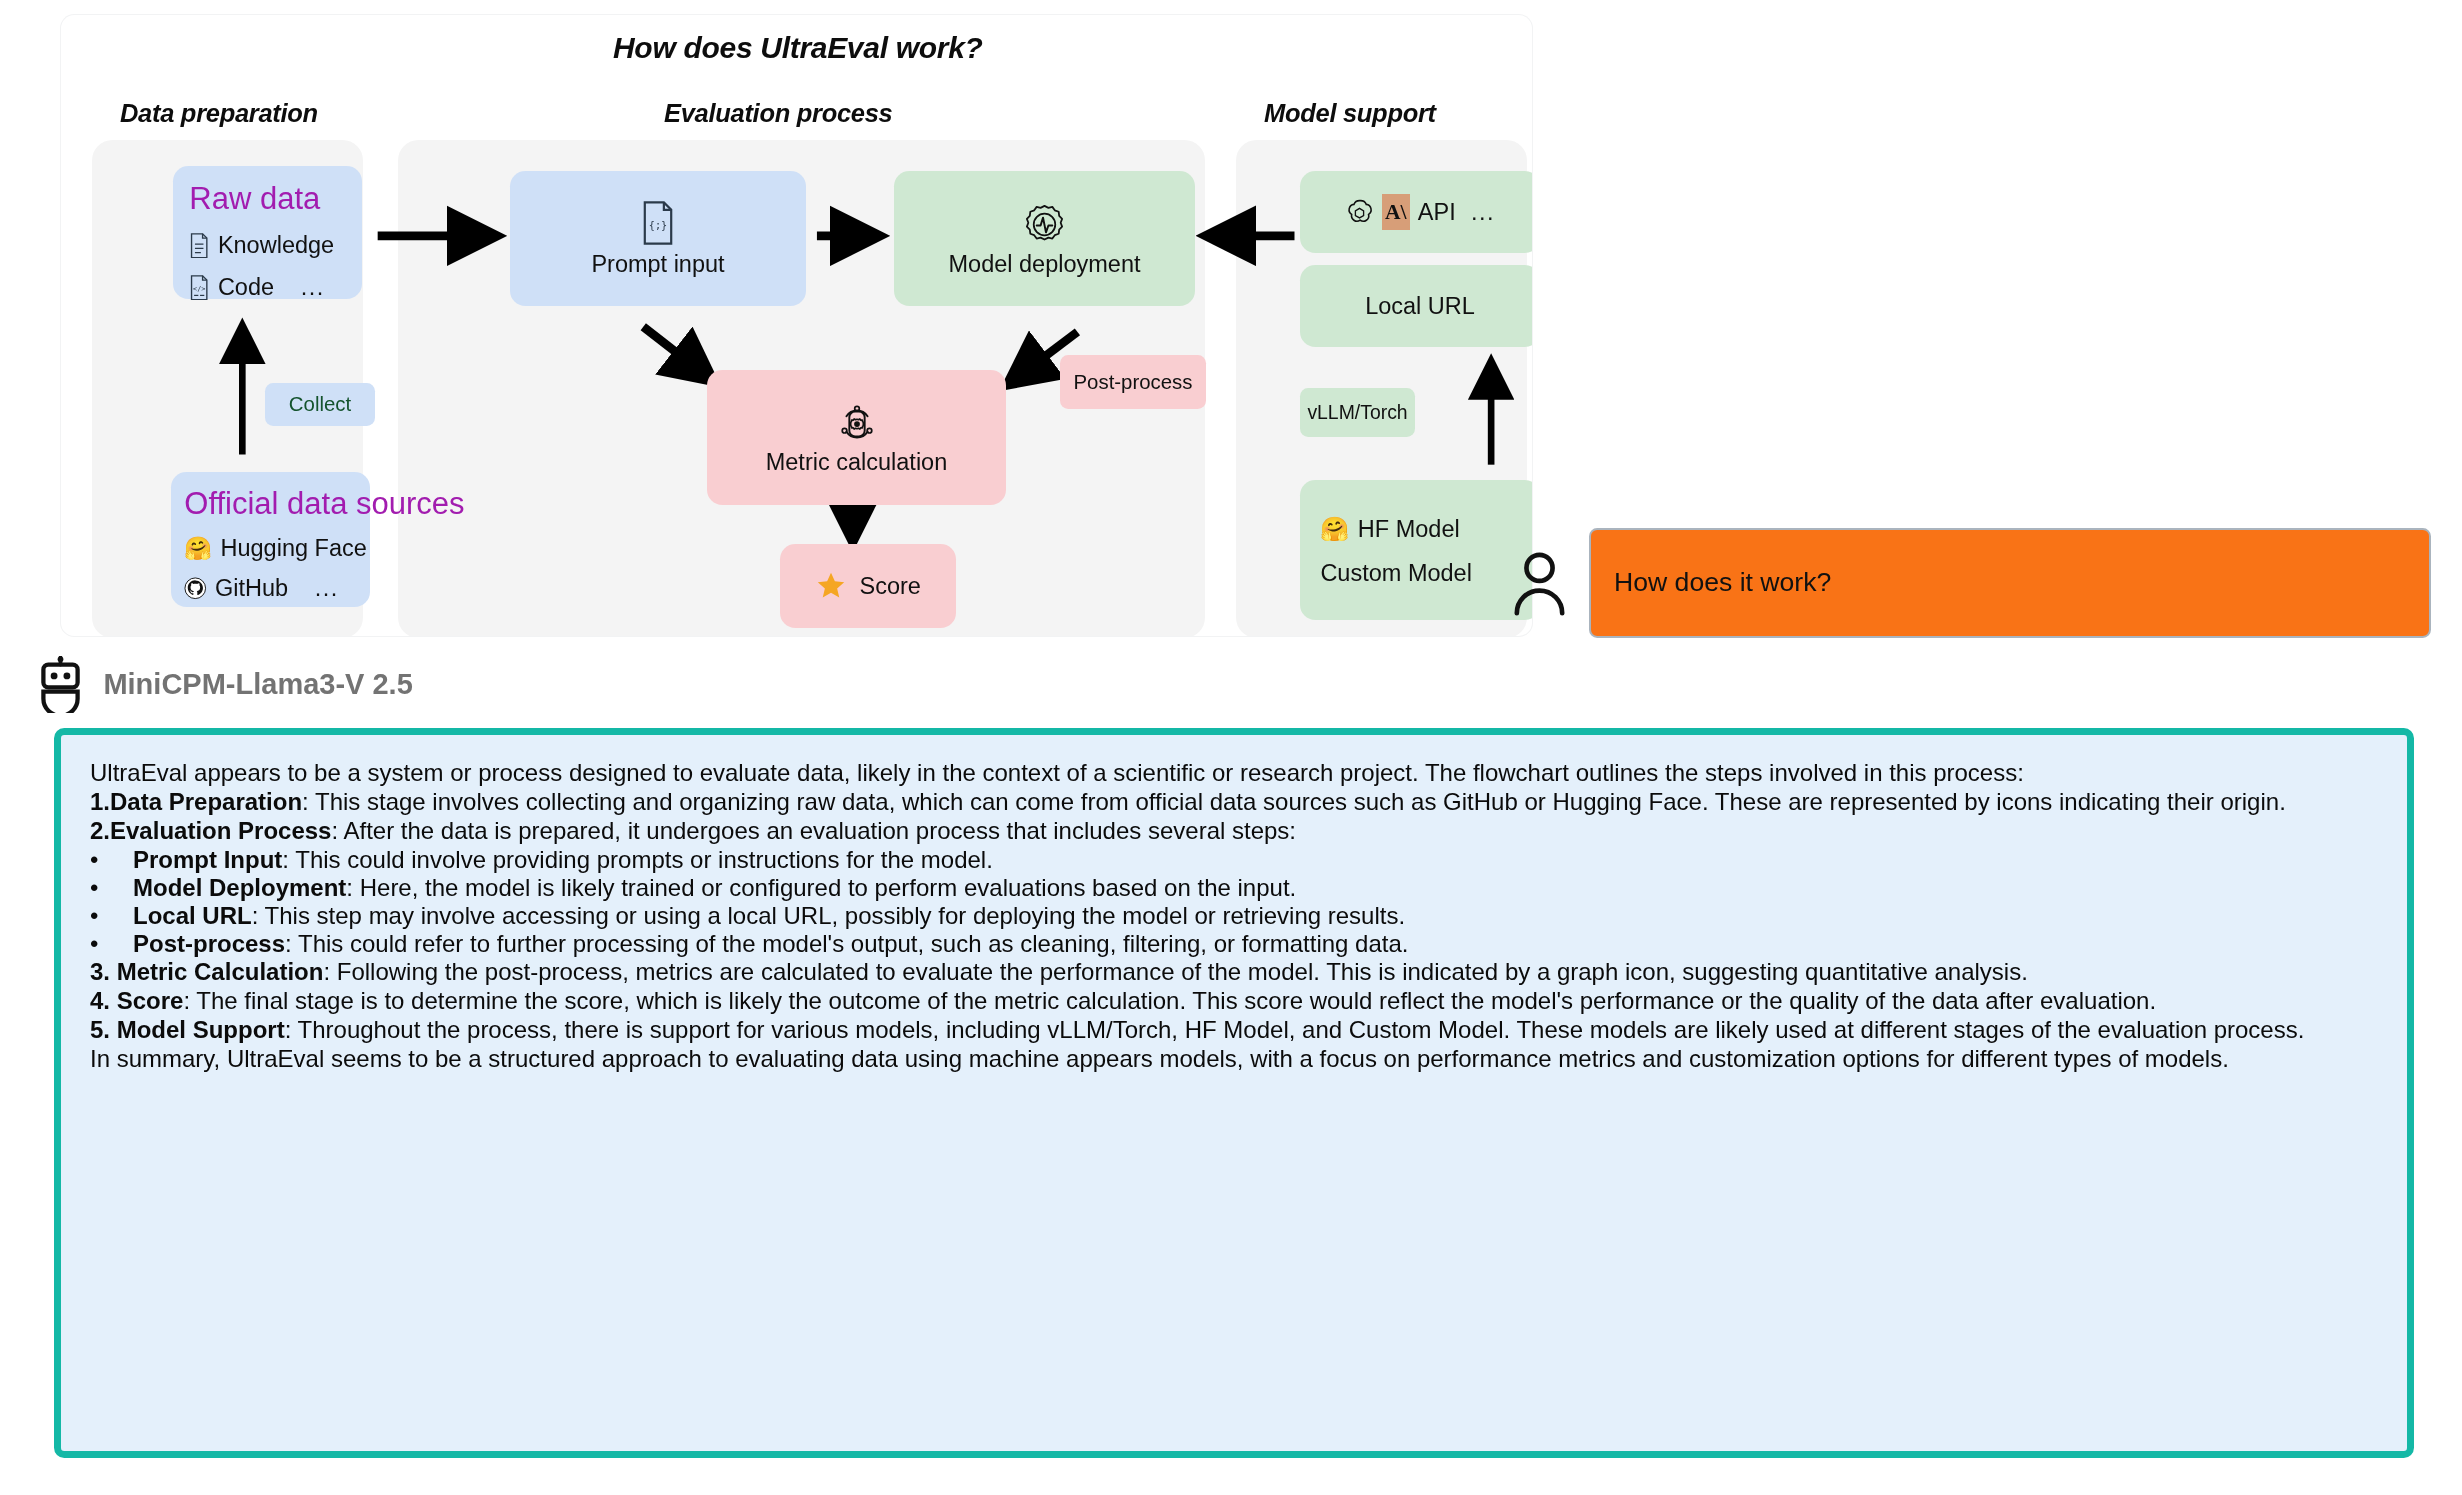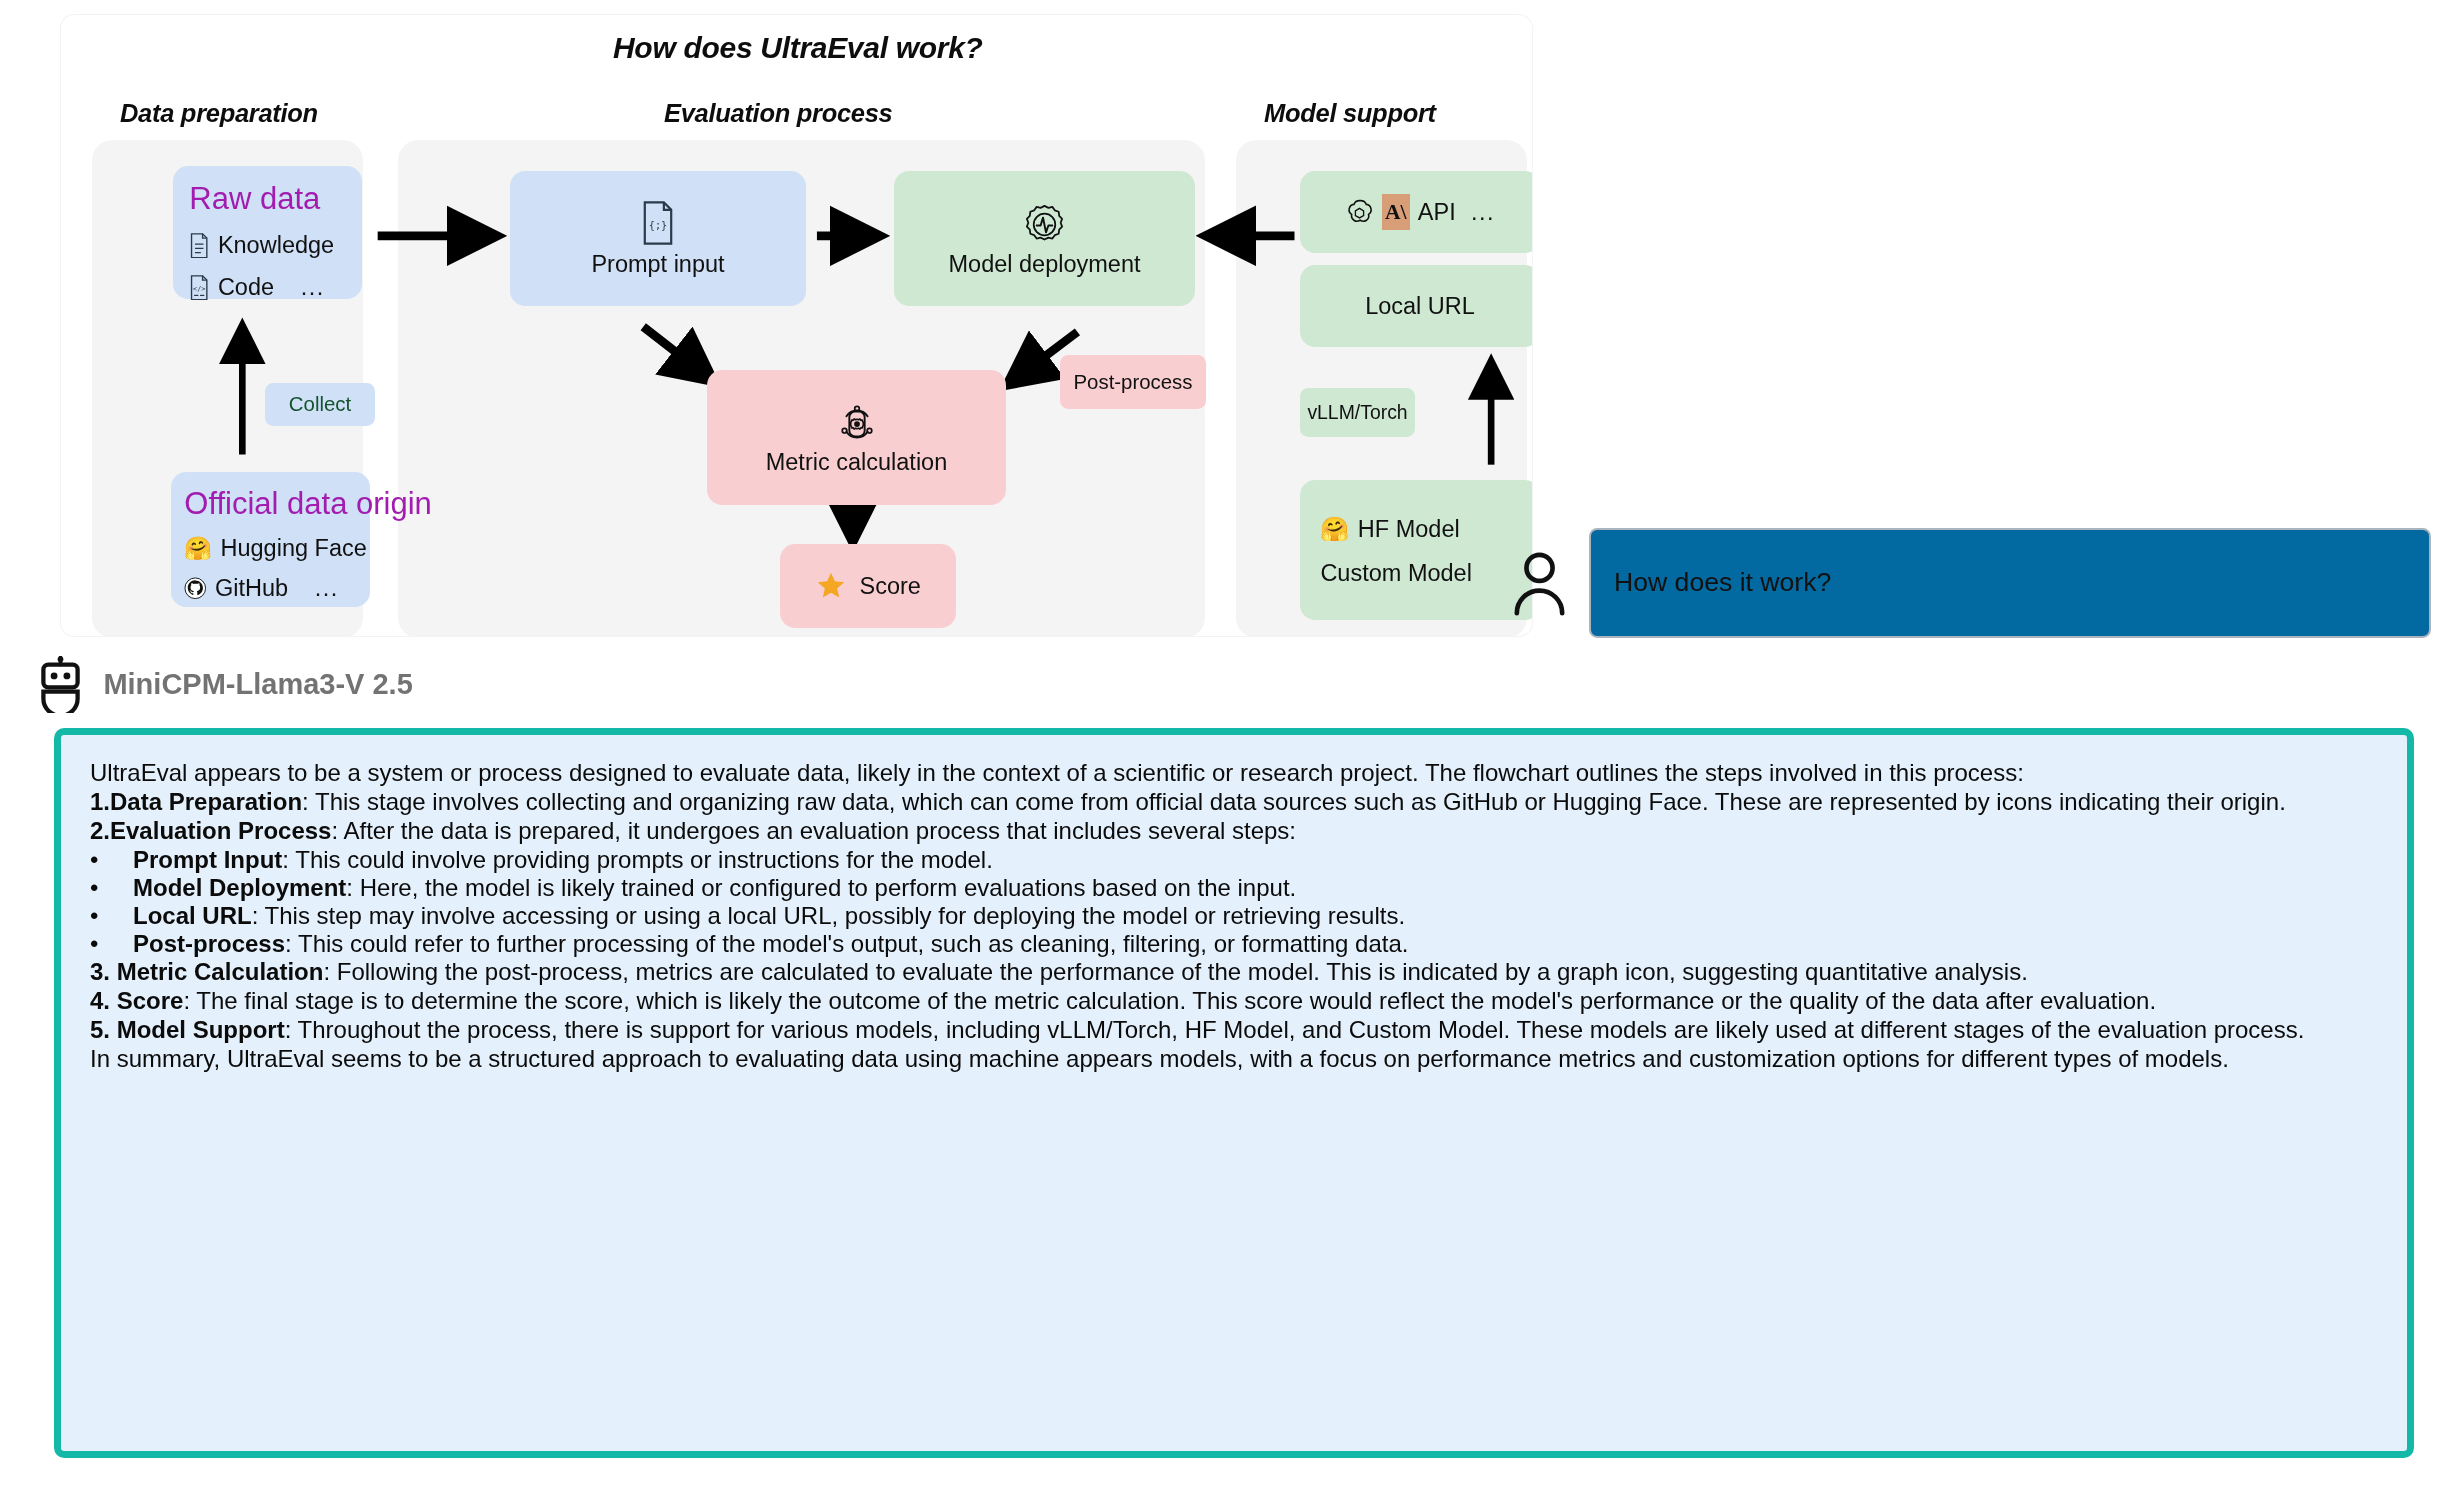--- a/index.html
+++ b/index.html
@@ -85,21 +85,21 @@
     width:27.6px;height:36px;background:#d79e78;color:#111;
     font-size:21.5px;font-weight:bold;font-family:"Liberation Serif",serif;
   }
 
   svg.arrows{position:absolute;left:0;top:0;width:1471px;height:621px;pointer-events:none;}
 
   
   #user-row{position:absolute;left:1512px;top:529px;width:919px;height:107px;display:flex;align-items:center;gap:21.5px;}
   #user-avatar{width:55px;height:66px;flex:0 0 auto;}
   #user-bubble{
-    flex:1 1 auto;height:110px;background:#0369a1;border:2px solid #aab4be;
+    flex:1 1 auto;height:110px;background:#f97316;border:2px solid #aab4be;
     border-radius:8.2px;display:flex;align-items:center;padding-left:23.5px;
     font-size:26.6px;color:#111;box-sizing:border-box;
   }
 
   
   #assistant-head{position:absolute;left:36px;top:656px;display:flex;align-items:center;gap:18.4px;}
   #bot-icon{width:49px;height:57px;}
   #assistant-name{font-size:29px;font-weight:bold;color:#737373;white-space:nowrap;}
 
   #assistant-bubble{
@@ -177,21 +177,21 @@
           <line x1="13" y1="24" x2="18" y2="24" stroke="#2b3a4a" stroke-width="1.4"></line>
         </svg>
         <span>Code</span>
         <span class="dots">...</span>
       </div>
     </div>
 
     <div class="node node-blue" id="node-collect">Collect</div>
 
     <div class="node node-blue" id="node-official-source">
-      <div class="node-title">Official data origin</div>
+      <div class="node-title">Official data sources</div>
       <div class="src-row">
         <span style="font-size:22.5px">🤗</span>
         <span>Hugging Face</span>
       </div>
       <div class="src-row">
         <svg width="22.5" height="22.5" viewBox="0 0 24 24">
           <circle cx="12" cy="12" r="11" fill="#fff" stroke="#111" stroke-width="1"></circle>
           <path d="M12 3.5c-4.4 0-8 3.6-8 8 0 3.5 2.3 6.5 5.5 7.6.4.1.5-.2.5-.4v-1.4c-2.2.5-2.7-1.1-2.7-1.1-.4-.9-.9-1.2-.9-1.2-.7-.5.1-.5.1-.5.8.1 1.2.8 1.2.8.7 1.2 1.9.9 2.4.7.1-.5.3-.9.5-1.1-1.8-.2-3.6-.9-3.6-4 0-.9.3-1.6.8-2.1-.1-.2-.4-1 .1-2.1 0 0 .7-.2 2.2.8.6-.2 1.3-.3 2-.3s1.4.1 2 .3c1.5-1 2.2-.8 2.2-.8.5 1.1.2 1.9.1 2.1.5.5.8 1.2.8 2.1 0 3.1-1.8 3.8-3.6 4 .3.3.6.8.6 1.6v2.3c0 .2.1.5.5.4 3.2-1.1 5.5-4.1 5.5-7.6 0-4.4-3.6-8-8-8z" fill="#111"></path>
         </svg>
         <span>GitHub</span>

